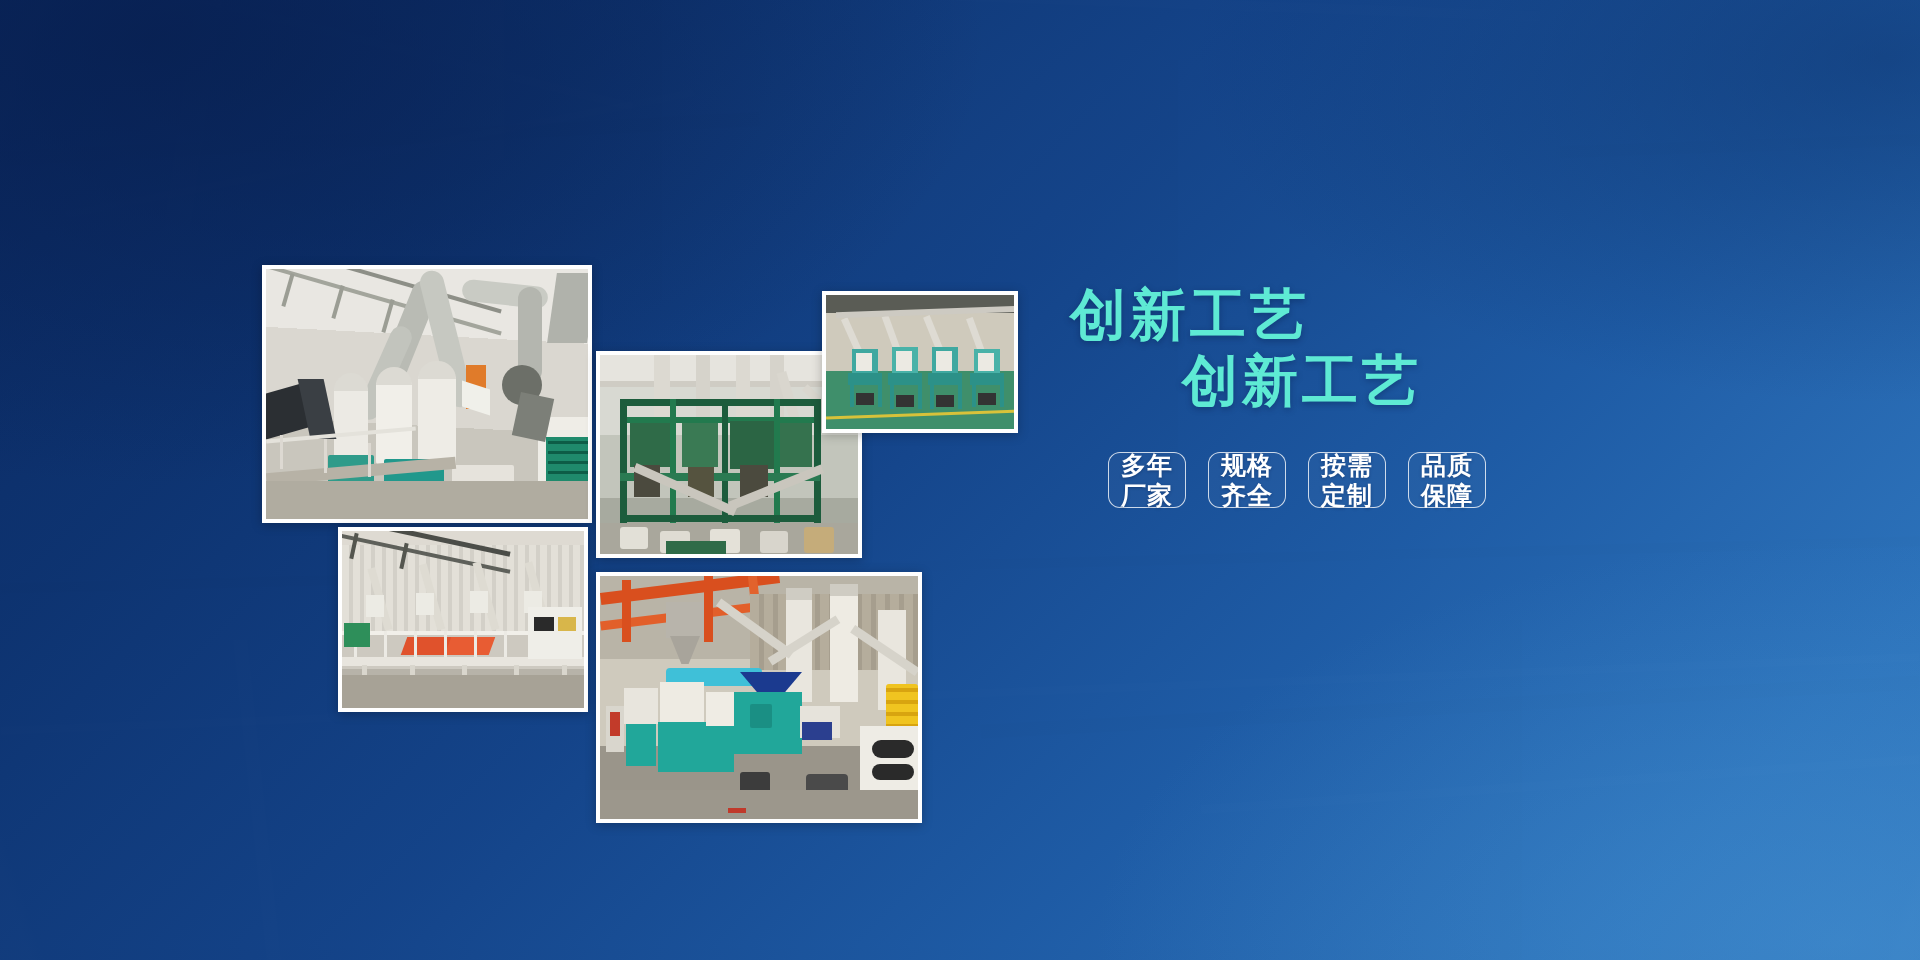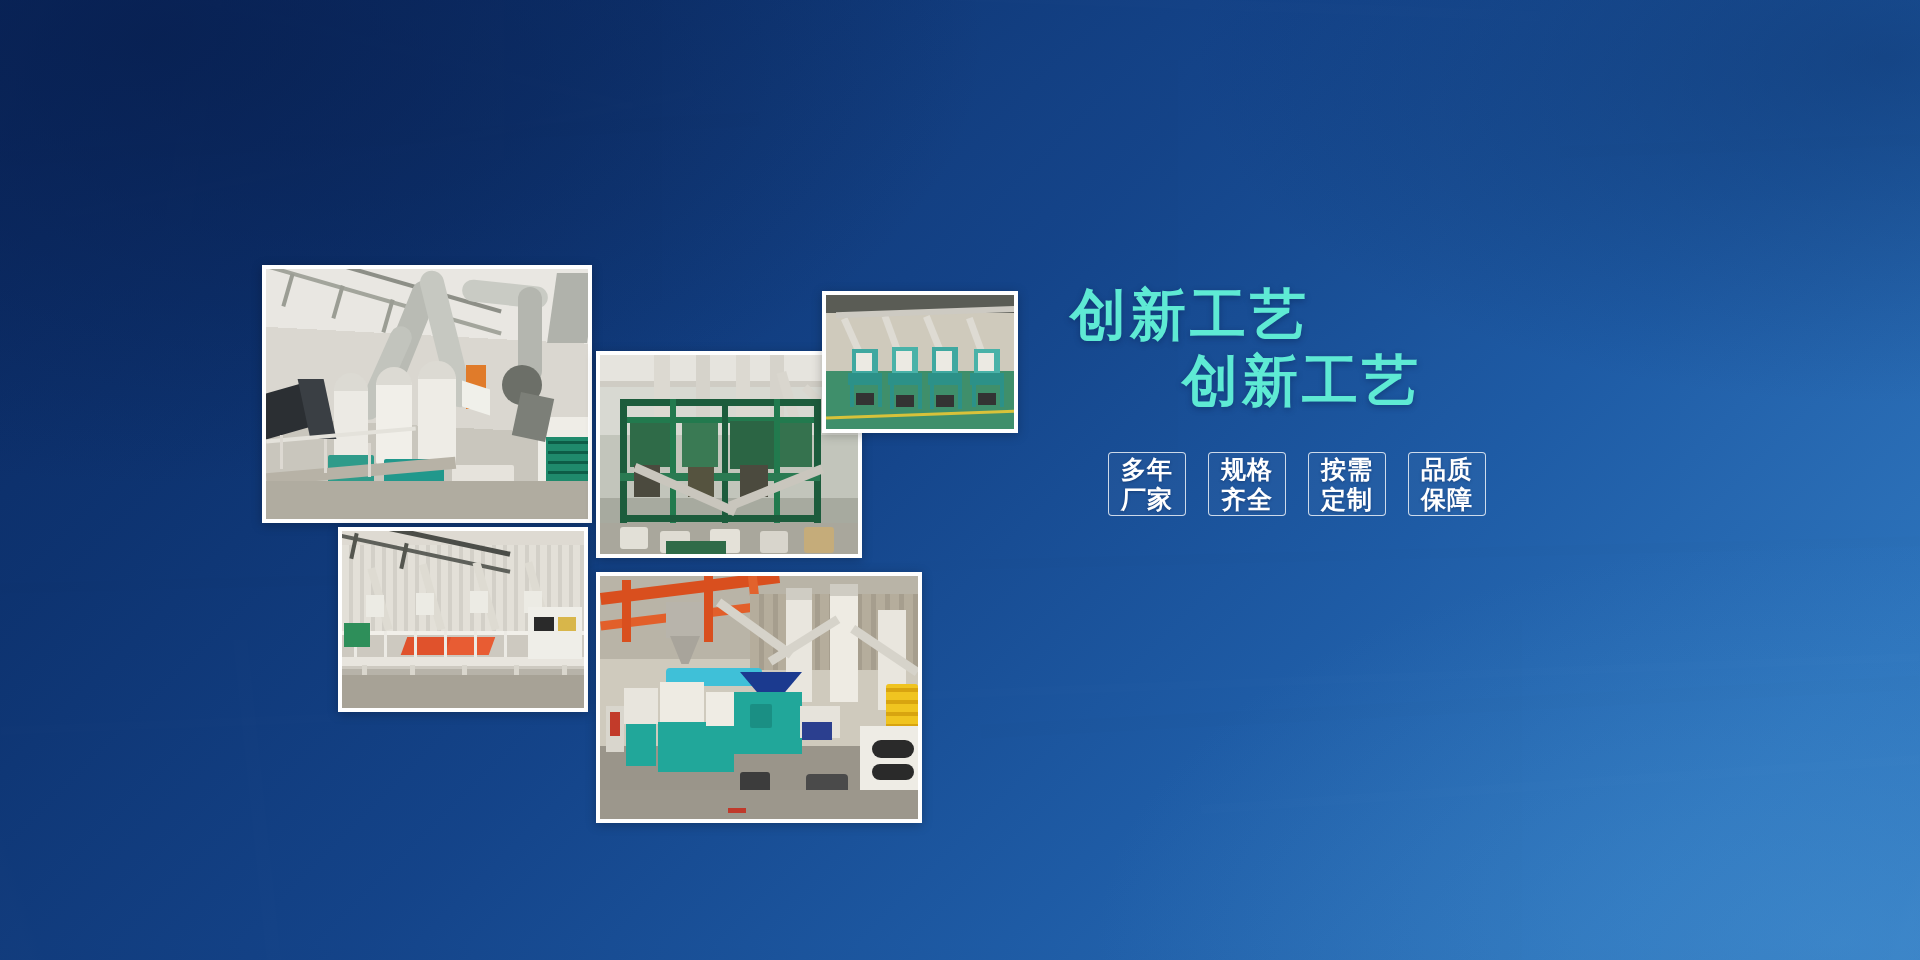--- a/index.html
+++ b/index.html
@@ -120,23 +120,23 @@
     text-shadow:0 1px 4px rgba(0,20,60,0.35);
   }
 
   .badges {
     margin-top:38px;
     padding-left:38px;
     display:flex;
     gap:22px;
   }
   .badge {
-    width:78px; height:64px;
+    width:78px; height:56px;
     border:1.6px solid rgba(255,255,255,0.78);
-    border-radius:4px;
+    border-radius:12px;
     display:flex; flex-direction:column;
     align-items:center; justify-content:center;
     color:#fff;
     font-size:25px;
     font-weight:700;
     line-height:1.22;
     letter-spacing:1px;
     text-shadow:0 1px 3px rgba(0,20,60,0.35);
     background:rgba(255,255,255,0.03);
   }

